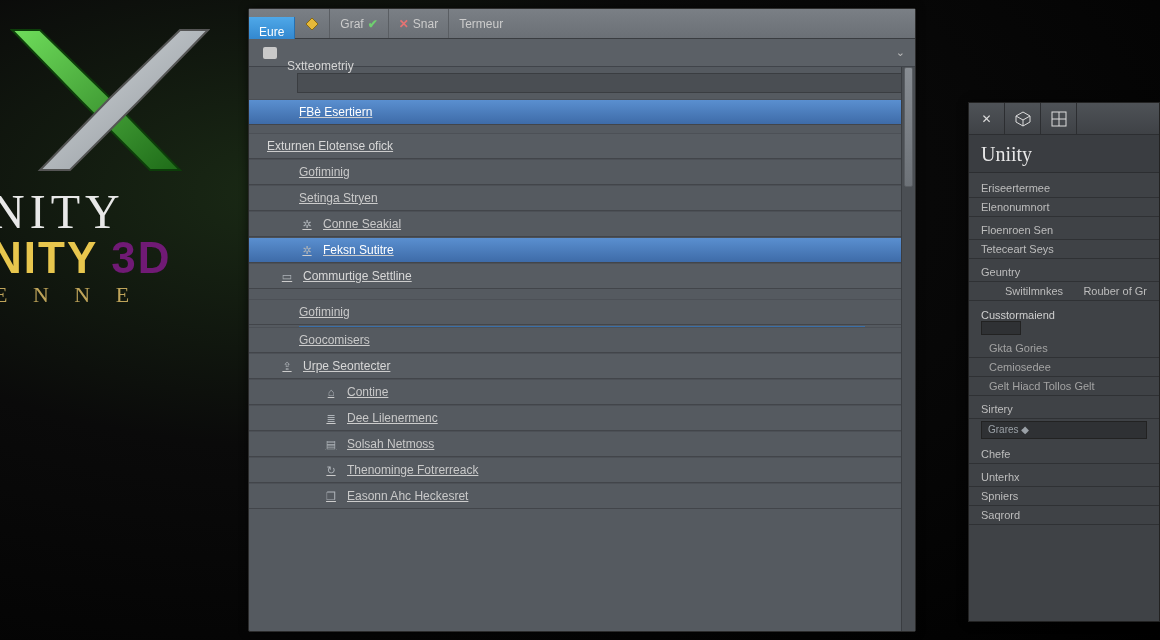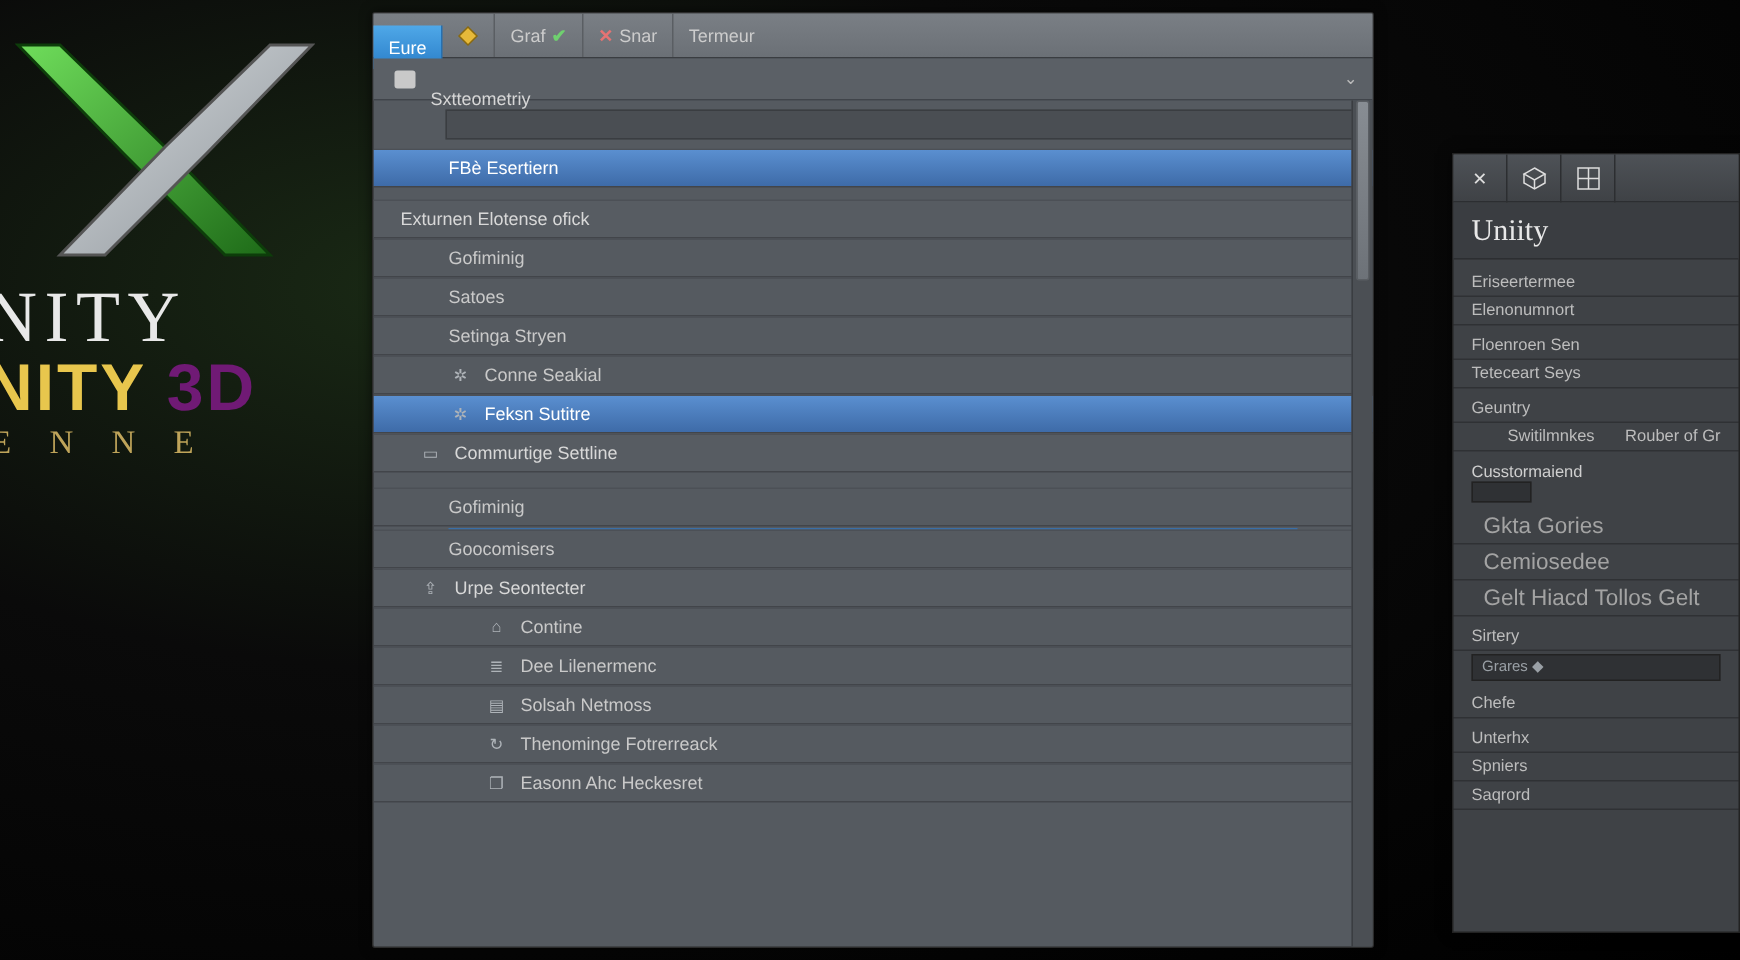--- a/index.html
+++ b/index.html
@@ -140,20 +140,21 @@
     color: #ddd;
     padding: 0 6px;
     font-size: 11px;
     outline: none;
   }
 
   .list {
     flex: 1;
     overflow-y: hidden;
     font-size: 12px;
+    text-decoration: underline;
   }
   .row {
     height: 26px;
     display: flex;
     align-items: center;
     border-top: 1px solid #4c5056;
     border-bottom: 1px solid #42454a;
     padding-left: 50px;
     cursor: pointer;
     color: #c9c9c9;
@@ -238,21 +239,21 @@
     padding: 3px 12px;
     font-size: 11px;
     color:#bdbdbd;
     border-bottom: 1px solid rgba(0,0,0,0.25);
   }
   .insp-row.two {
     display: flex; justify-content: space-between; gap:6px;padding-left:36px;
   }
   .insp-sub {
     padding: 3px 12px 3px 20px;
-    font-size: 15px;
+    font-size: 11px;
     color:#a3a3a3;
     border-bottom: 1px solid rgba(0,0,0,0.25);
   }
   .insp-field {
     margin: 2px 12px;
     height: 18px;
     background: #2f3134;
     border: 1px solid #222;
     font-size: 10px;
     color:#9aa0a6;
@@ -334,23 +335,20 @@
         <span>FBè Esertiern</span>
       </div>
       <div style="height:8px"></div>
       <div class="row group">
         <span>Exturnen Elotense ofick</span>
       </div>
       <div class="row sub">
           <span>Gofiminig</span>
         </div>
       <div class="row sub">
-          <span>Satoes</span>
-        </div>
-      <div class="row sub">
           <span>Setinga Stryen</span>
         </div>
       <div class="row sub">
         <span class="ri">✲</span>
         <span>Conne Seakial</span>
       </div>
       <div class="row sub sel">
         <span class="ri">✲</span>
         <span>Feksn Sutitre</span>
       </div>

